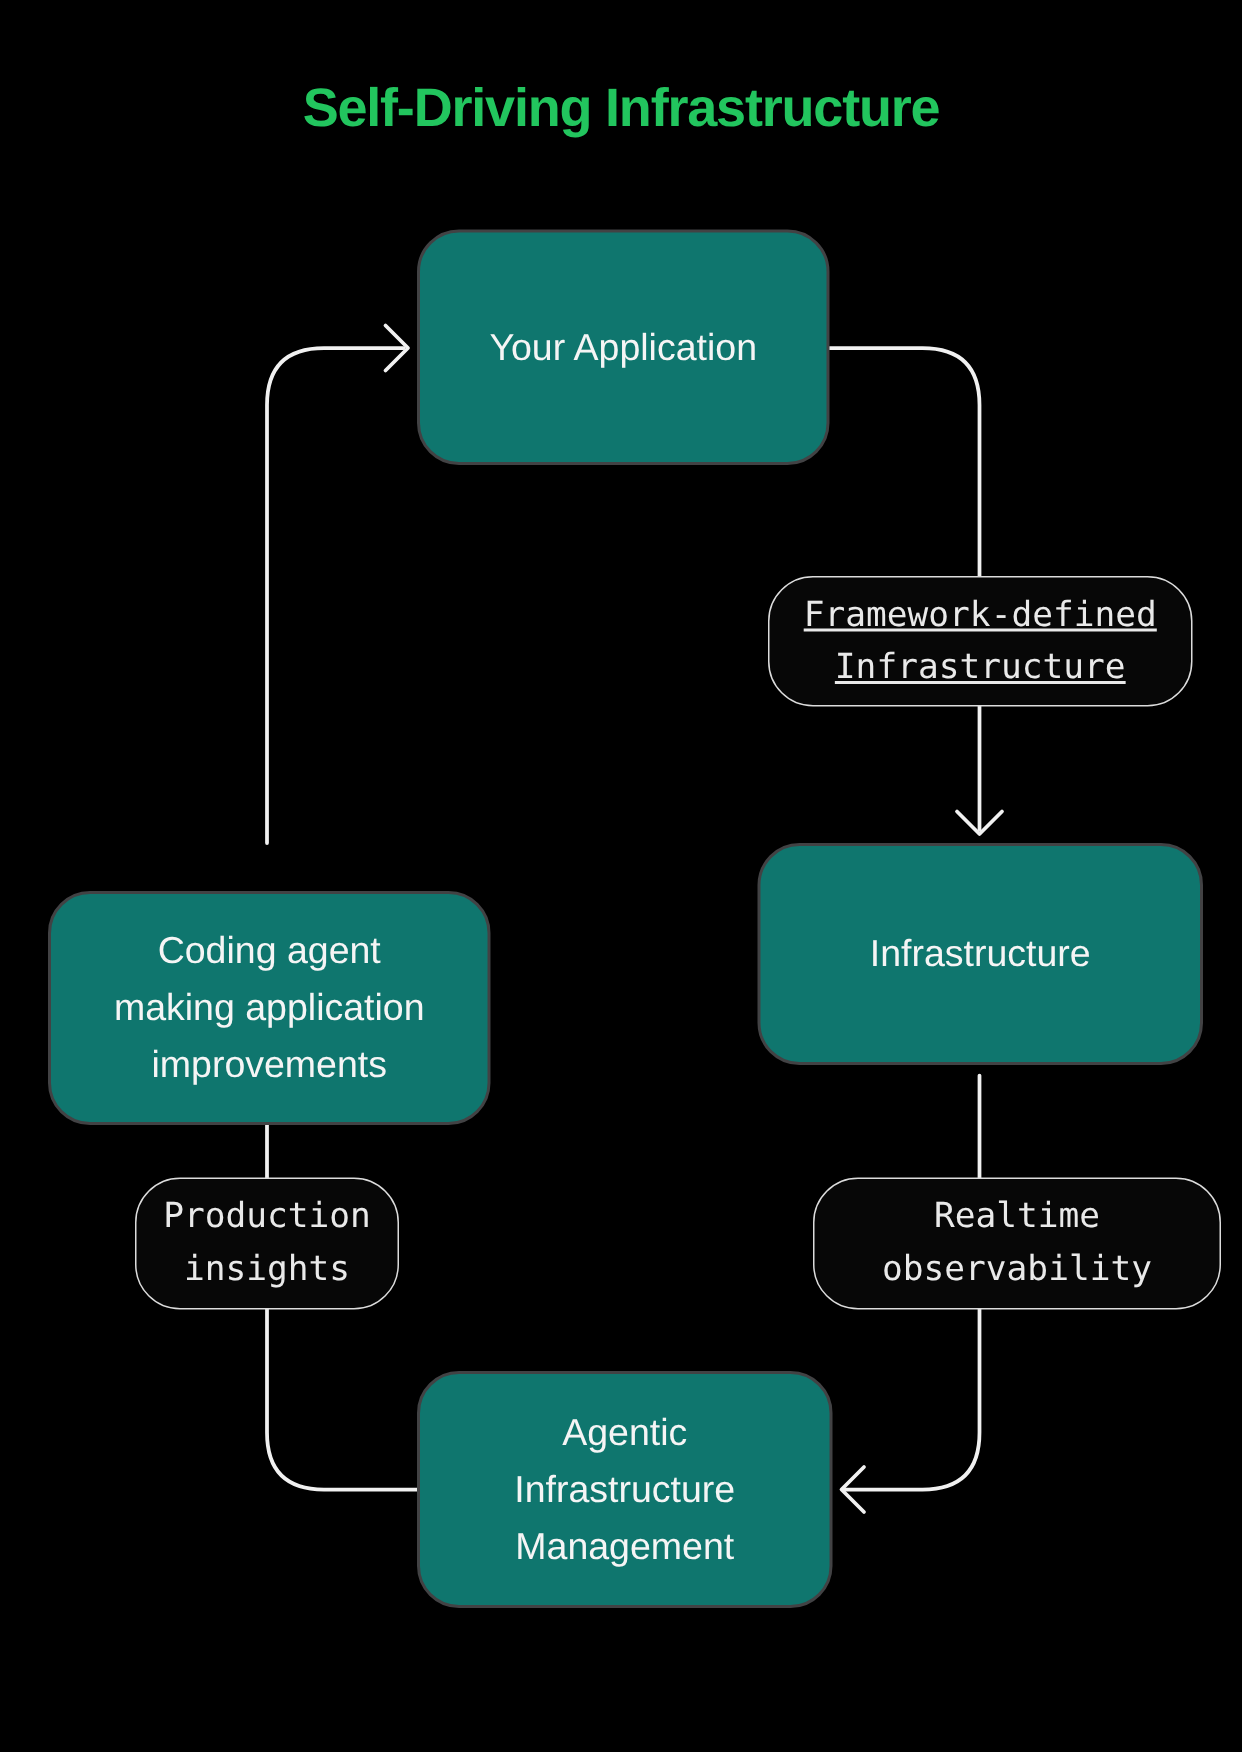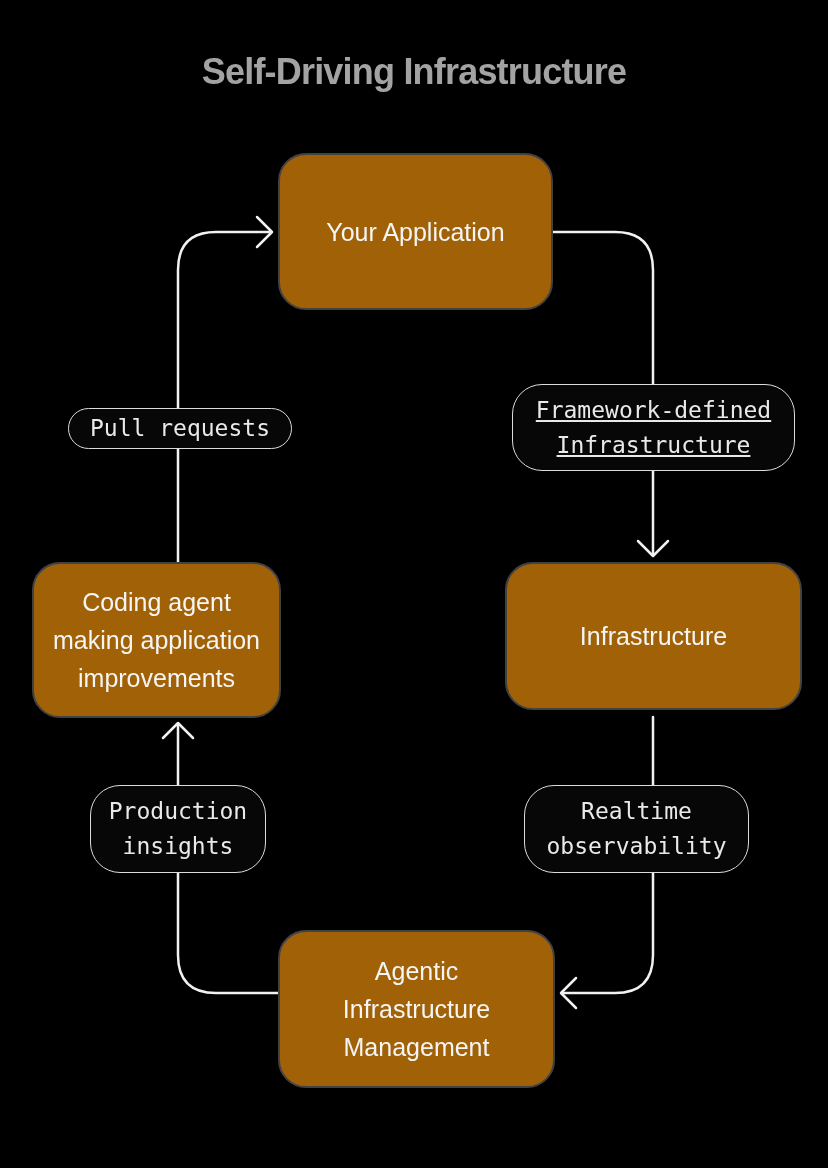--- a/index.html
+++ b/index.html
@@ -18,39 +18,39 @@
   .title {
     position: absolute;
     left: 0;
     top: 50px;
     width: 828px;
     text-align: center;
     font-size: 36px;
     line-height: 44px;
     font-weight: 700;
     letter-spacing: -0.8px;
-    color: #a3a3a3;
+    color: #22c55e;
     margin: 0;
   }
   .arrows {
     position: absolute;
     left: 0;
     top: 0;
   }
   .arrows path {
     fill: none;
     stroke: #f1f1f1;
     stroke-width: 2.5;
     stroke-linecap: round;
     stroke-linejoin: round;
   }
   .node {
     position: absolute;
     box-sizing: border-box;
-    background: #a16207;
+    background: #0f766e;
     border: 2px solid #424244;
     border-radius: 28px;
     display: flex;
     align-items: center;
     justify-content: center;
     text-align: center;
     color: #f5f5f5;
     font-size: 25px;
     line-height: 38px;
     font-weight: 400;
@@ -66,28 +66,28 @@
     justify-content: center;
     text-align: center;
     color: #e9e9e9;
     font-family: "DejaVu Sans Mono", monospace;
     font-size: 23px;
     line-height: 35px;
   }
   
   .node-your-application { left: 278px; top: 153px; width: 275px; height: 157px; }
   .node-infrastructure   { left: 505px; top: 562px; width: 297px; height: 148px; }
-  .node-coding-agent     { left: 32px;  top: 562px; width: 249px; height: 156px; }
-  .node-agentic          { left: 278px; top: 914px; width: 277px; height: 158px; margin-top: 16px; }
+  .node-coding-agent     { left: 32px;  top: 594px; width: 295px; height: 156px; }
+  .node-agentic          { left: 278px; top: 914px; width: 277px; height: 158px; }
   .node-coding-agent .label-text { width: 235px; }
   .node-agentic .label-text      { width: 210px; }
   
   .pill-pull-requests { left: 68px;  top: 408px; width: 224px; height: 41px; border-radius: 999px; }
   .pill-framework     { left: 512px; top: 384px; width: 283px; height: 87px; text-decoration: underline; }
-  .pill-realtime      { left: 524px; top: 785px; width: 225px; height: 88px; text-align: center; }
+  .pill-realtime      { left: 542px; top: 785px; width: 272px; height: 88px; text-align: center; }
   .pill-production    { left: 90px;  top: 785px; width: 176px; height: 88px; }
   .pill-pull-requests .label-text { white-space: nowrap; }
   .pill-framework .label-text  { width: 252px; }
   .pill-realtime .label-text   { width: 200px; }
   .pill-production .label-text { width: 150px; }
 </style>
 </head>
 <body>
 
 <div class="stage">
@@ -118,23 +118,20 @@
   </div>
 
   <div class="node node-coding-agent">
     <span class="label-text">Coding agent making application improvements</span>
   </div>
 
   <div class="node node-agentic">
     <span class="label-text">Agentic Infrastructure Management</span>
   </div>
 
-  <div class="pill pill-pull-requests">
-    <span class="label-text">Pull requests</span>
-  </div>
 
   <div class="pill pill-framework">
     <span class="label-text">Framework-defined Infrastructure</span>
   </div>
 
   <div class="pill pill-realtime">
     <span class="label-text">Realtime observability</span>
   </div>
 
   <div class="pill pill-production">

